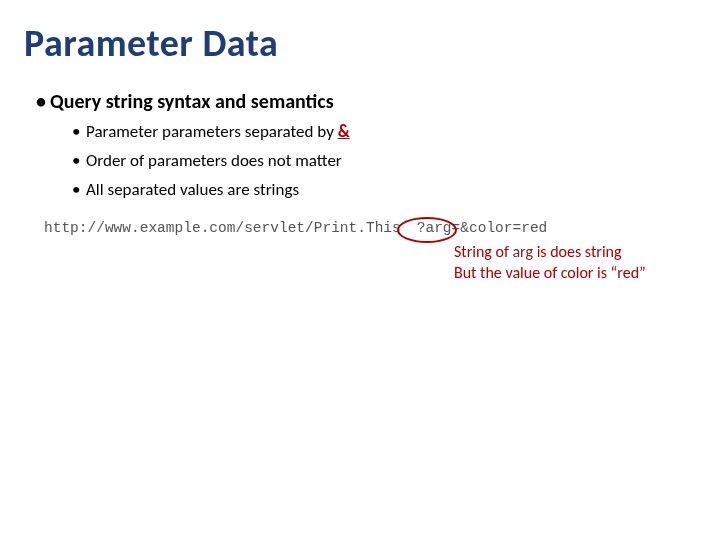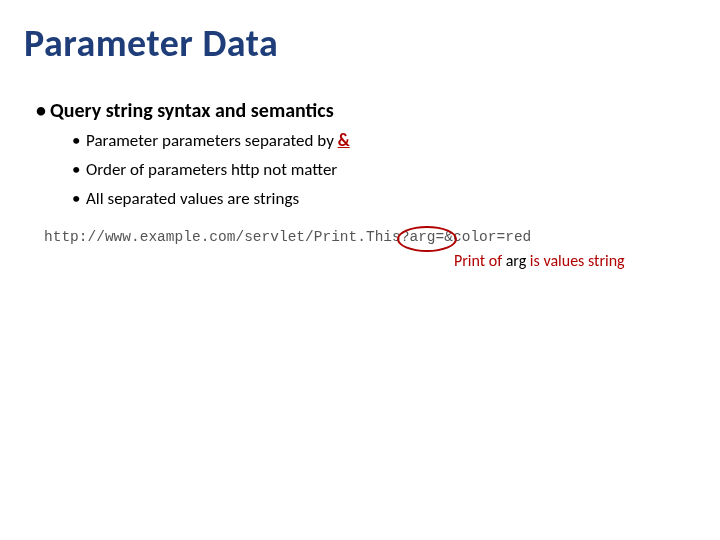--- a/index.html
+++ b/index.html
@@ -9,21 +9,21 @@
     height: 540px;
     box-sizing: border-box;
     font-family: Calibri, Arial, sans-serif;
     background: #fff;
     color: #000;
   }
   .title {
     font-size: 38px;
     font-weight: 700;
     color: #1f3e79;
-    margin: 0 0 32px 0;
+    margin: 0 0 23px 0;
     letter-spacing: 0.5px;
   }
   .level1 {
     font-size: 20px;
     margin: 0 0 8px 12px;
     position: relative;
     padding-left: 14px;
     font-weight: bold;
   }
   .level1::before {
@@ -59,55 +59,57 @@
     margin: 0 0 22px 20px;
     white-space: nowrap;
     position: relative;
   }
   .url-line.last {
     margin-bottom: 6px;
   }
   .circle-wrap {
     position: relative;
     display: inline-block;
+    padding-left: 16px;
   }
   .circle-overlay {
     position: absolute;
     border: 2px solid #b00000;
     border-radius: 50%;
     width: 56px;
     height: 22px;
     left: -4px;
     top: -3px;
     pointer-events: none;
   }
   .annotation {
     margin: 6px 0 0 430px;
     font-size: 16px;
     color: #b00000;
     line-height: 1.3;
   }
-  .black { color: #000000; }
+  .black { color: #7f1d1d; }
 </style>
 </head>
 <body>
 
 <h1 class="title">Parameter Data</h1>
 
 <div class="level1">Query string syntax and semantics</div>
 
 <div class="level2">
   <span>Parameter parameters separated by </span><span class="amp">&amp;</span>
 </div>
-<div class="level2">Order of parameters http not matter</div>
+<div class="level2">Order of parameters does not matter</div>
 <div class="level2">All separated values are strings</div>
 
 <div class="url-block">
   <div class="url-line last">
     <span>http://www.example.com/servlet/Print.This</span><span class="circle-wrap"><span>?arg=</span><span class="circle-overlay"></span></span><span>&amp;color=red</span>
   </div>
 </div>
 
 <div class="annotation">
   <div>
-    <span>Print of </span><span class="black">arg</span><span> is values string</span>
+    <span>String of </span><span class="black">arg</span><span> is does string</span>
   </div>
+  <div>But the value of color is “red”</div>
 </div>
 
 </body></html>

